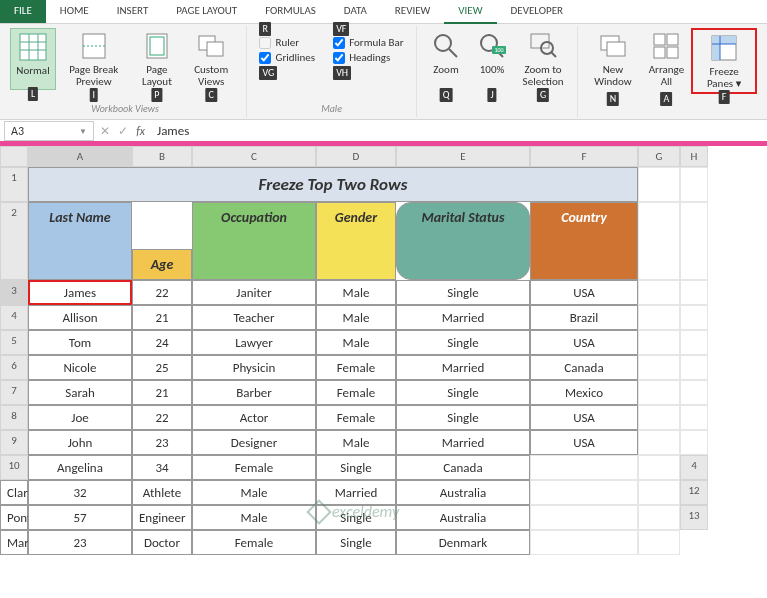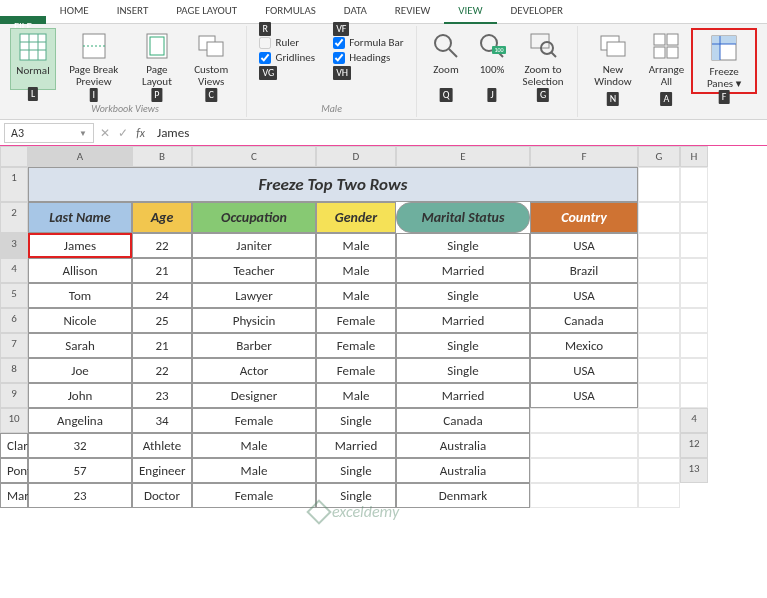--- a/index.html
+++ b/index.html
@@ -1,58 +1,58 @@
 <!DOCTYPE html>
 <html><head>
 <meta charset="utf-8">
 <style>
 * { margin: 0; padding: 0; box-sizing: border-box; font-family: "Segoe UI", Calibri, sans-serif; }
 body { background: #fff; font-size: 12px; color: #333; width: 767px; overflow: hidden; }
 
 
 .tab-bar { display: flex; background: #fff; height: 24px; border-bottom: 1px solid #d4d4d4; }
 .tab { padding: 4px 14px; font-size: 11px; color: #444; cursor: pointer; }
-.tab.file { background: #217346; color: #fff; font-weight: normal; margin-top: 16px; }
+.tab.file { background: #217346; color: #fff; font-weight: normal; }
 .tab.active { color: #217346; position: relative; }
 .tab.active::after { content:""; position:absolute; left:0; right:0; bottom:-1px; height:2px; background:#217346;}
 
 
 .ribbon { display: flex; background: #f3f3f3; border-bottom: 1px solid #d4d4d4; height: 96px; padding: 2px 4px; }
 .group { display: flex; flex-direction: column; align-items: center; position: relative; padding: 2px 6px; border-right: 1px solid #e2e2e2; }
 .group:last-child { border-right: none; }
 .group-row { display: flex; }
 .big-btn { display: flex; flex-direction: column; align-items: center; padding: 2px 6px; min-width: 46px; cursor: pointer; position: relative; }
 .big-btn.active { background: #c8e6d0; border: 1px solid #92c6a0; }
 .big-btn .icon { width: 32px; height: 32px; margin-bottom: 2px; }
 .big-btn .lbl { font-size: 11px; text-align: center; line-height: 12px; }
 .group-label { font-size: 10px; color: #888; position: absolute; bottom: 2px; left: 50%; transform: translateX(-50%); white-space: nowrap; font-style: italic; }
 .chk-stack { display: flex; flex-direction: column; gap: 2px; padding: 2px 4px; }
 .chk { display: flex; align-items: center; font-size: 11px; gap: 4px; position: relative; }
 .chk input { width: 12px; height: 12px; }
 .keytip { position: absolute; background: #3a3a3a; color: #fff; font-size: 10px; padding: 0 3px; border-radius: 1px; line-height: 14px; }
 .red-border { border: 2px solid #e02020; }
 
 
-.formula-bar { display: flex; align-items: center; border-bottom: 1px solid #ec4899; height: 26px; padding: 2px 4px; gap: 6px; }
+.formula-bar { display: flex; align-items: center; border-bottom: 5px solid #ec4899; height: 26px; padding: 2px 4px; gap: 6px; }
 .namebox { width: 90px; border: 1px solid #ccc; padding: 2px 6px; font-size: 12px; background:#fff; display:flex; justify-content:space-between; align-items:center;}
 .namebox .dd { color:#888; font-size:8px;}
 .fb-controls { display:flex; gap:8px; color:#aaa; font-size:12px;}
 .fx { font-style: italic; color:#666; }
 .fvalue { flex:1; padding: 2px 6px; font-size: 13px; }
 
 
 .sheet { display: grid; grid-template-columns: 28px 104px 60px 124px 80px 134px 108px 42px 28px; }
 .colhdr, .rowhdr, .corner { background: #e8e8e8; border: 1px solid #d4d4d4; font-size: 11px; text-align: center; color:#555; padding: 3px 0;}
 .colhdr.active, .rowhdr.active { background: #d4d4d4; }
 .cell { border: 1px solid #999; padding: 4px 6px; font-size: 13px; text-align: center; background:#fff; }
 .cell.blank { border: 1px solid #e6e6e6; }
 
 .title-row { background: #d9e1ec; font-weight: bold; font-style: italic; font-size: 17px; grid-column: 2 / 8; text-align:center; padding: 6px; border:1px solid #999;}
 .hdr-cell { font-weight: bold; font-style: italic; font-size: 14px; padding: 6px 4px; border:1px solid #999; text-align:center;}
-.h0{background:#a7c6e6;} .h1{background:#f2c64e;} .h2{background:#87c973;} .h3{background:#f5e157;} .h4{background:#6eaf9e;border-radius:15px;} .h5{background:#cf7333;color:#fff;}
+.h0{background:#a7c6e6;} .h1{background:#f2c64e;margin-top:47px;} .h2{background:#87c973;} .h3{background:#f5e157;} .h4{background:#6eaf9e;border-radius:15px;} .h5{background:#cf7333;color:#fff;}
 .sel-cell { outline: 2px solid #e02020; outline-offset:-2px; }
 
 .watermark { position:absolute; top: 502px; left: 310px; font-size: 16px; color: rgba(90,140,110,0.45); font-style:italic; pointer-events:none; display:flex; align-items:center; gap:4px;}
 .watermark .sq{ width:18px;height:18px;border:2px solid rgba(90,140,110,0.45); transform:rotate(45deg);}
 
 
 svg { display:block; }
 </style>
 </head>
 <body>

